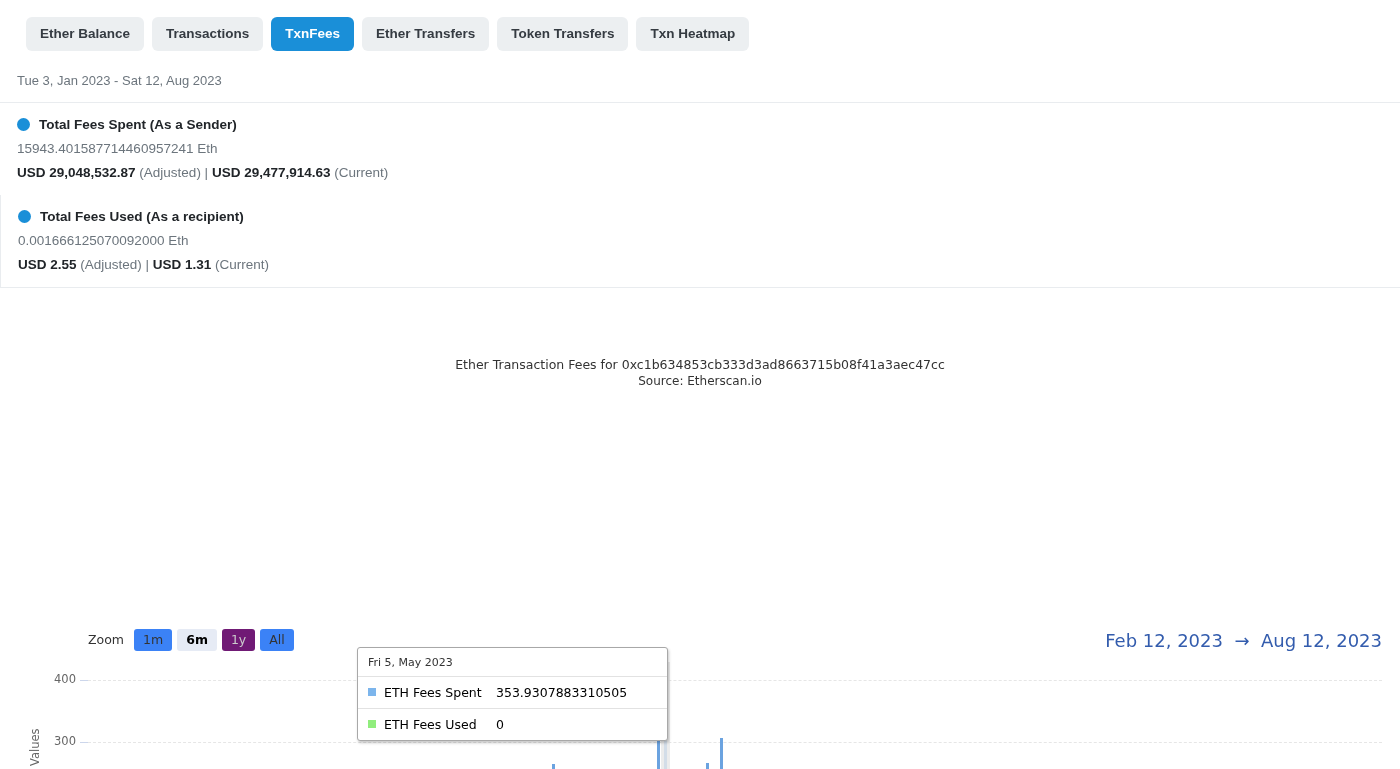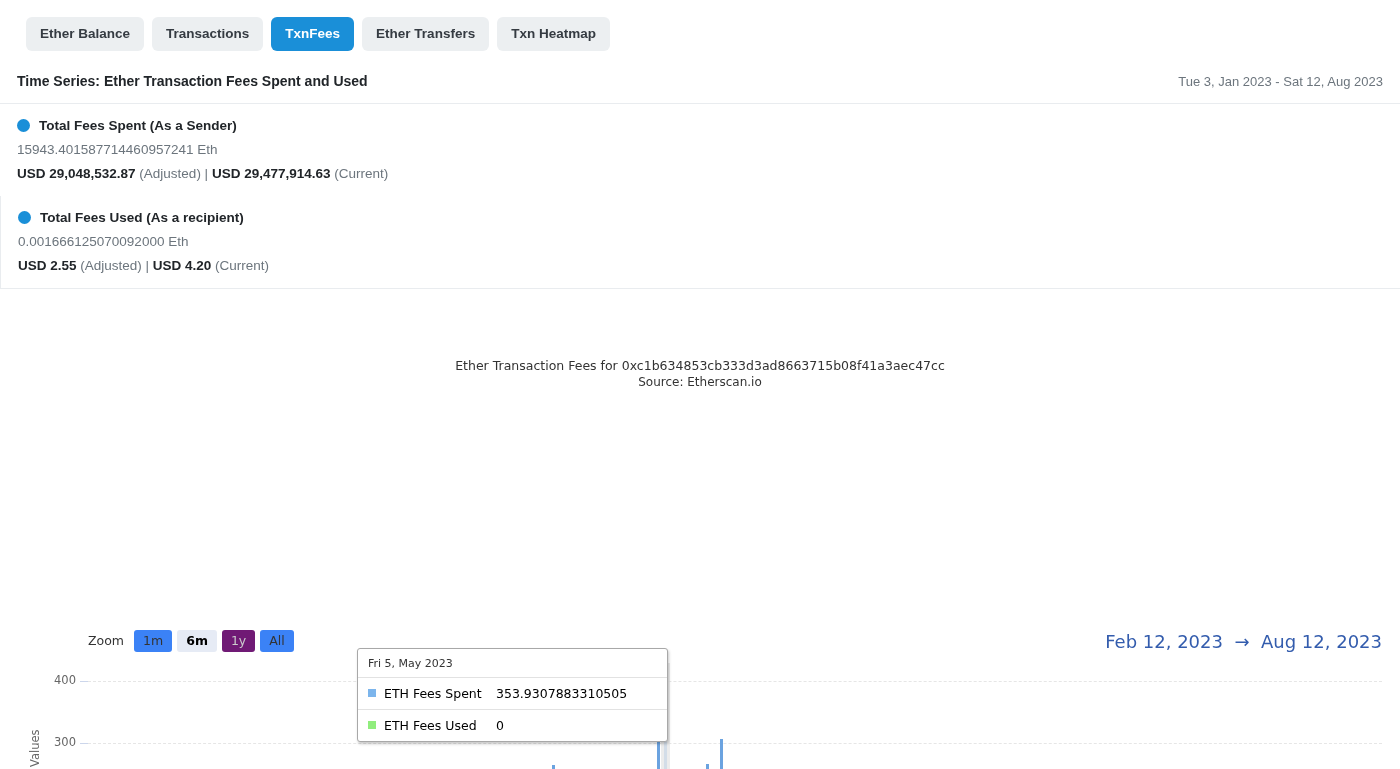--- a/index.html
+++ b/index.html
@@ -95,25 +95,25 @@
   .tt-val { font-weight:normal; }
 </style>
 </head>
 <body>
 
 <div class="tabbar">
   <div class="tab">Ether Balance</div>
   <div class="tab">Transactions</div>
   <div class="tab active">TxnFees</div>
   <div class="tab">Ether Transfers</div>
+  <div class="tab">Token Transfers</div>
   <div class="tab">Txn Heatmap</div>
 </div>
 
 <div class="titlerow">
-  <div class="sec-title">Time Series: Ether Transaction Fees Spent and Used</div>
   <div class="sec-range">Tue 3, Jan 2023 - Sat 12, Aug 2023</div>
 </div>
 
 <div class="stats">
   <div class="stat">
     <div class="stat-head">
       <span class="dot" style="background:#1a8fd8"></span>
       <span class="stat-title">Total Fees Spent (As a Sender)</span>
     </div>
     <div class="stat-eth">15943.401587714460957241 Eth</div>
@@ -121,21 +121,21 @@
       <b>USD 29,048,532.87</b><span> (Adjusted) | </span><b>USD 29,477,914.63</b><span> (Current)</span>
     </div>
   </div>
   <div class="stat">
     <div class="stat-head">
       <span class="dot" style="background:#1a8fd8"></span>
       <span class="stat-title">Total Fees Used (As a recipient)</span>
     </div>
     <div class="stat-eth">0.001666125070092000 Eth</div>
     <div class="stat-usd">
-      <b>USD 2.55</b><span> (Adjusted) | </span><b>USD 4.20</b><span> (Current)</span>
+      <b>USD 2.55</b><span> (Adjusted) | </span><b>USD 1.31</b><span> (Current)</span>
     </div>
   </div>
 </div>
 
 <div class="chartwrap">
 
   <div class="chart-title">Ether Transaction Fees for 0xc1b634853cb333d3ad8663715b08f41a3aec47cc</div>
   <div class="chart-sub">Source: Etherscan.io</div>
 
   <div class="zoomrow">

